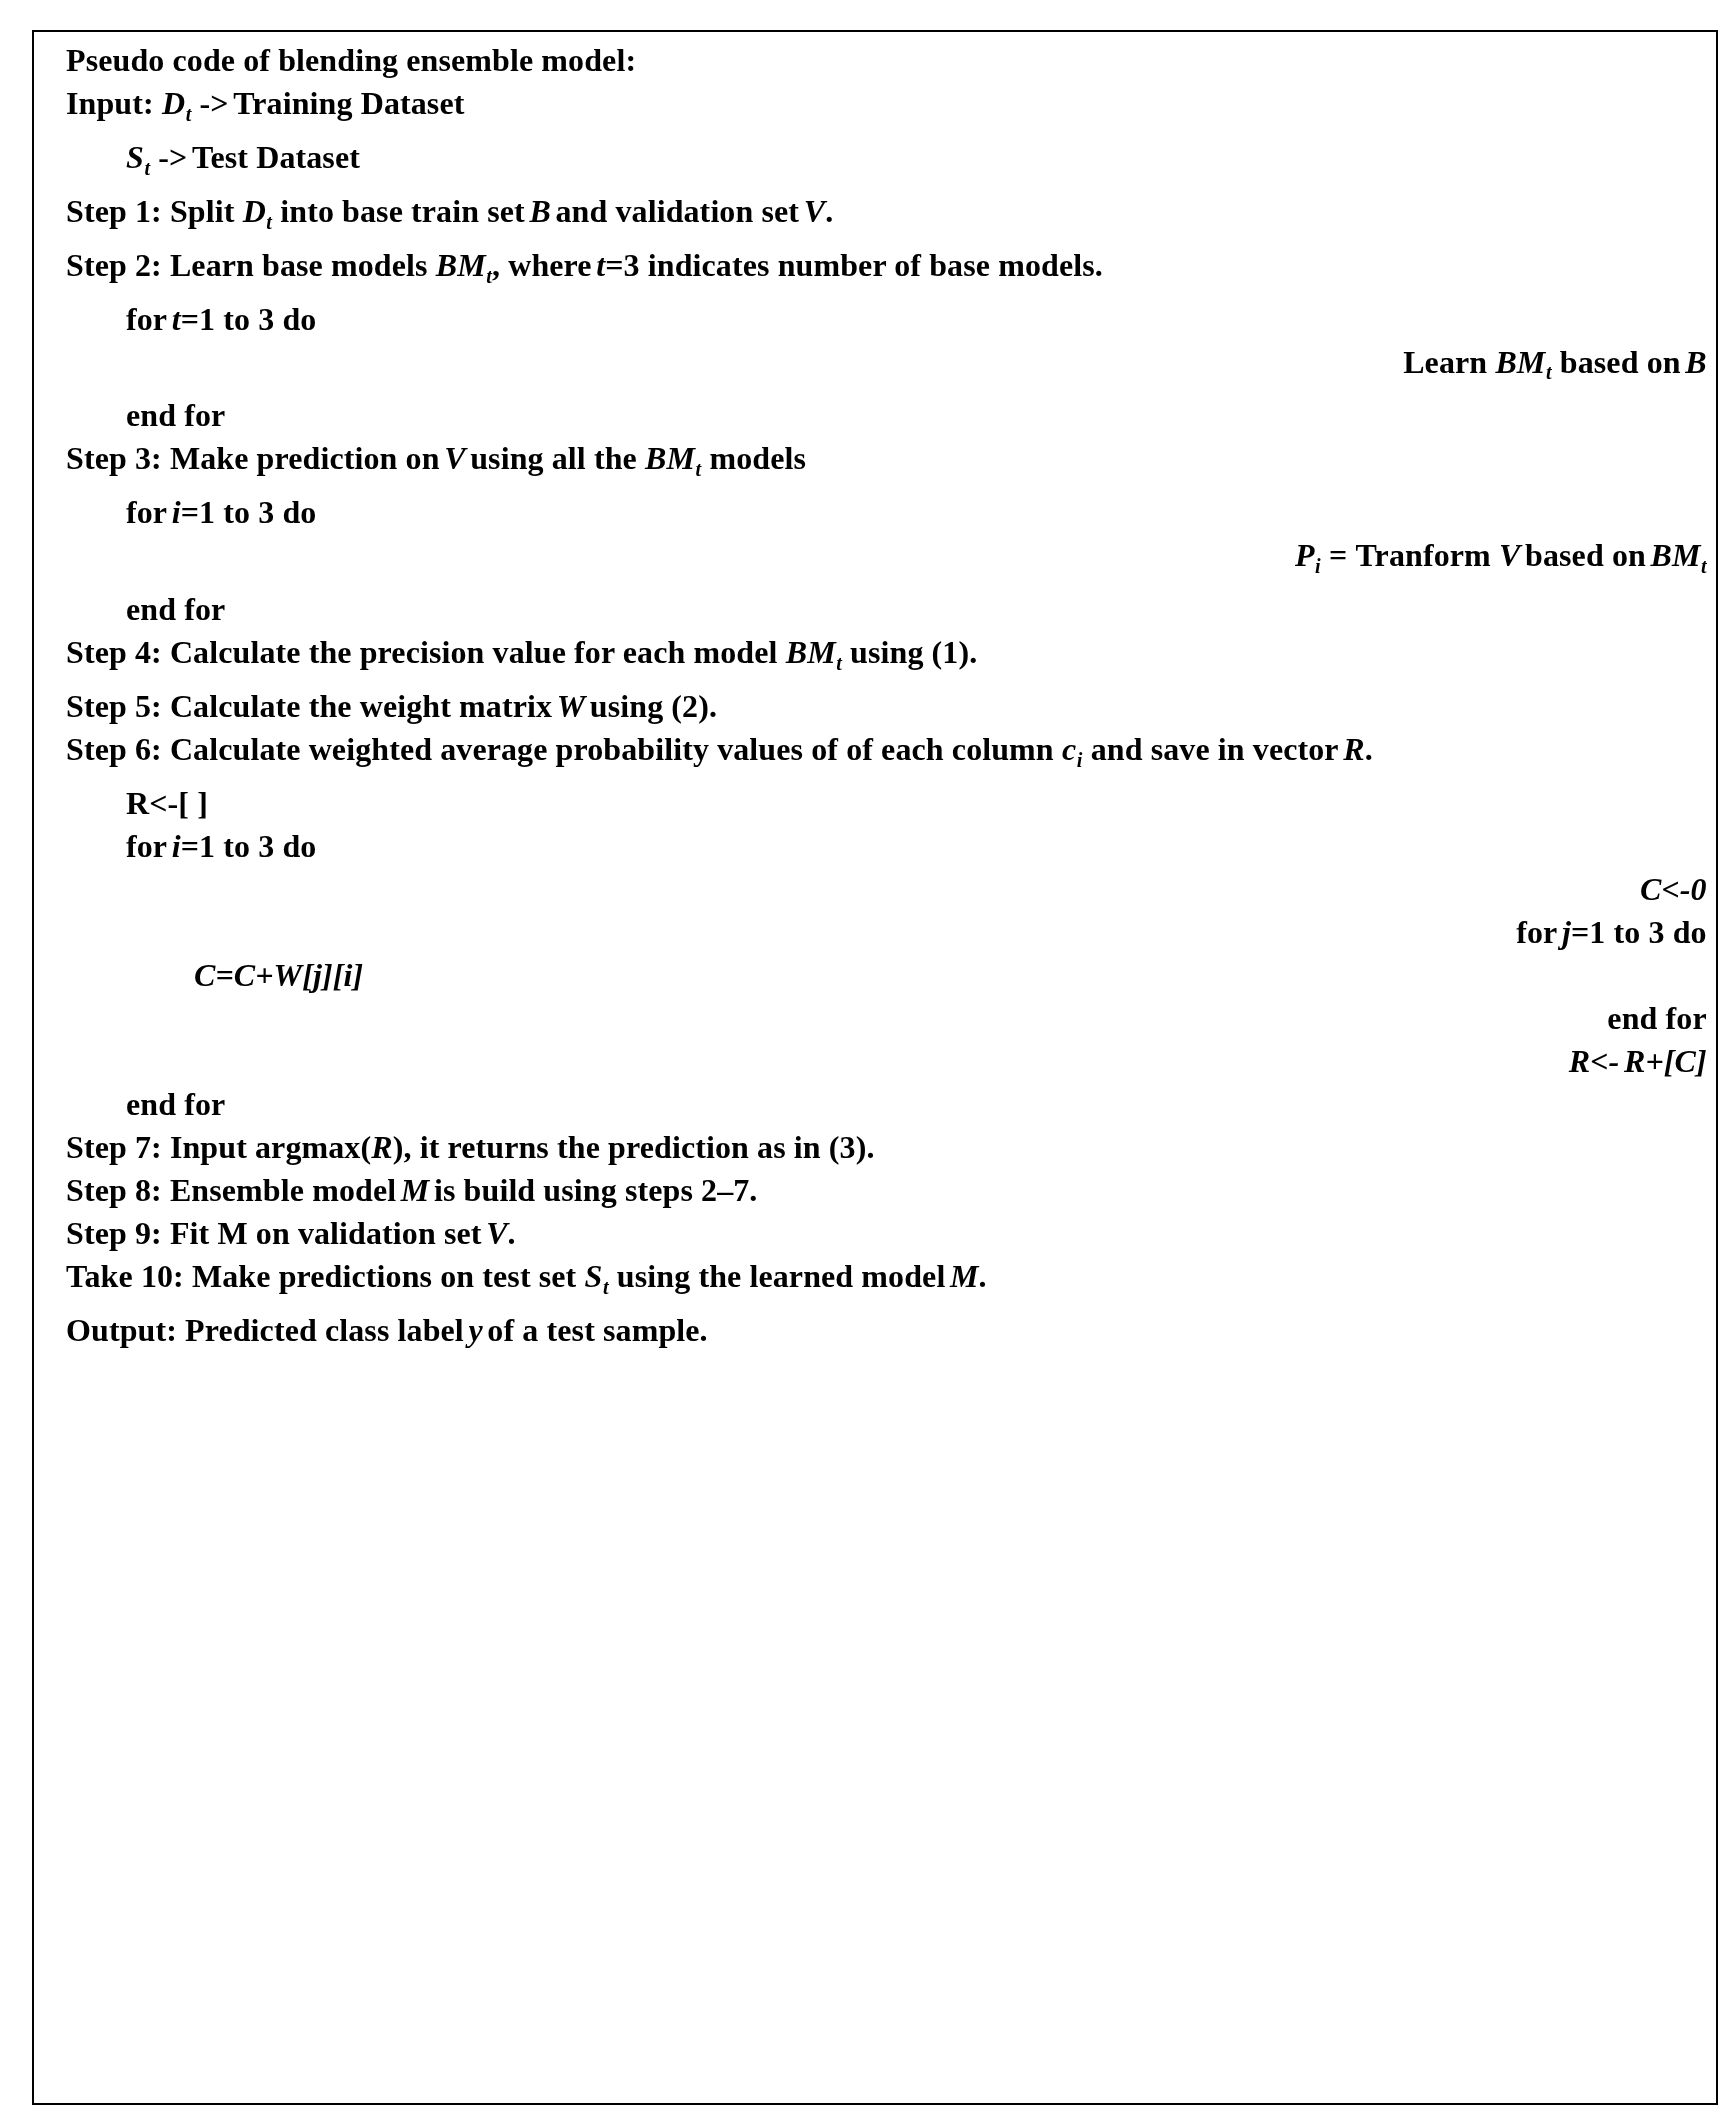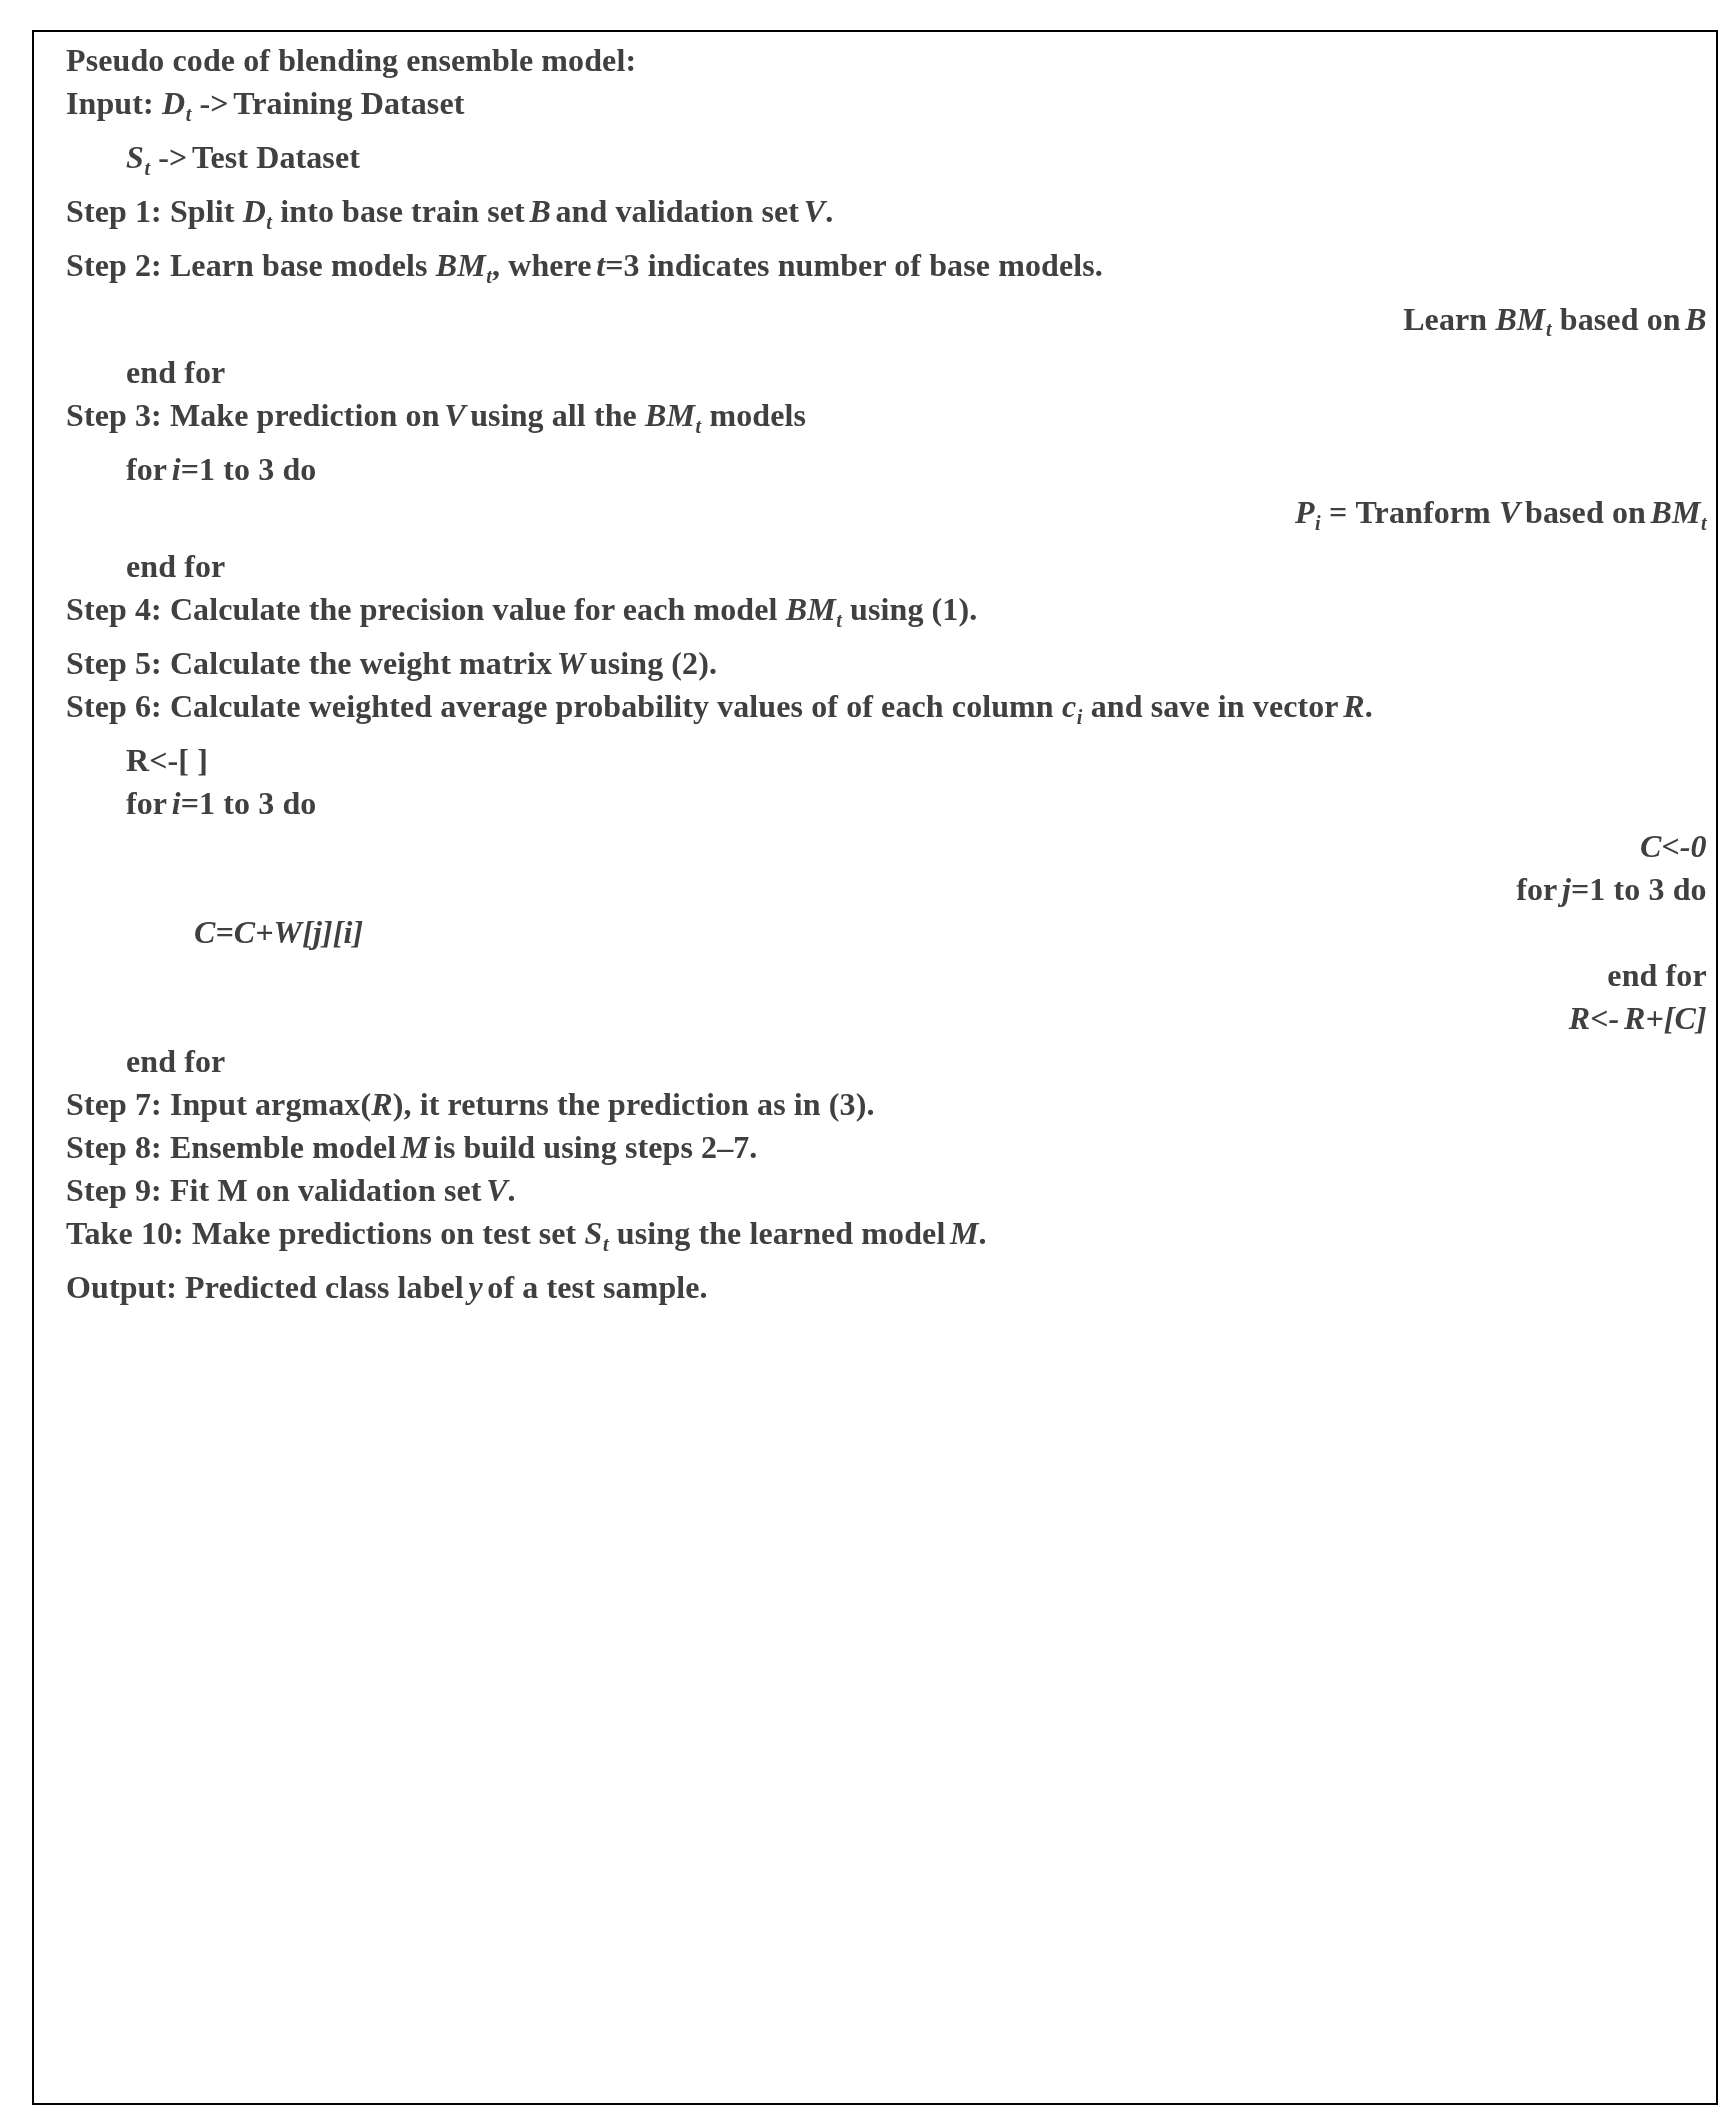--- a/index.html
+++ b/index.html
@@ -30,21 +30,21 @@
     left: 32px;
     top: 7.2px;
     right: 9.3px;
   }
   .line {
     font-size: 32px;
     font-weight: bold;
     line-height: 43px;
     white-space: nowrap;
     letter-spacing: 0.1px;
-    color: #404040;
+    color: #000000;
   }
   .line.wrapline {
     white-space: normal;
     line-height: 43px;
   }
   
   .ind0 { padding-left: 0px; }
   .ind1 { padding-left: 60px; }
   .ind2 { padding-left: 92px; text-align: right; }
   .ind3 { padding-left: 128px; }
@@ -84,20 +84,23 @@
     </div>
 
     <div class="line ind0">
       <span>Step 1: Split</span><span class="sp"></span><span class="mathvar">D</span><span class="sub">t</span><span class="sp"></span><span>into base train set</span><span class="sp-sm"></span><span class="it">B</span><span class="sp-sm"></span><span>and validation set</span><span class="sp-sm"></span><span class="it">V</span><span>.</span>
     </div>
 
     <div class="line ind0">
       <span>Step 2: Learn base models</span><span class="sp"></span><span class="mathvar">BM</span><span class="sub">t</span><span>, where</span><span class="sp-sm"></span><span class="it">t</span><span>=3 indicates number of base models.</span>
     </div>
 
+    <div class="line ind1">
+      <span>for</span><span class="sp-sm"></span><span class="it">t</span><span>=1 to 3 do</span>
+    </div>
 
     <div class="line ind2">
       <span>Learn</span><span class="sp"></span><span class="mathvar">BM</span><span class="sub">t</span><span class="sp"></span><span>based on</span><span class="sp-sm"></span><span class="it">B</span>
     </div>
 
     <div class="line ind1">
       <span>end for</span>
     </div>
 
     <div class="line ind0">

